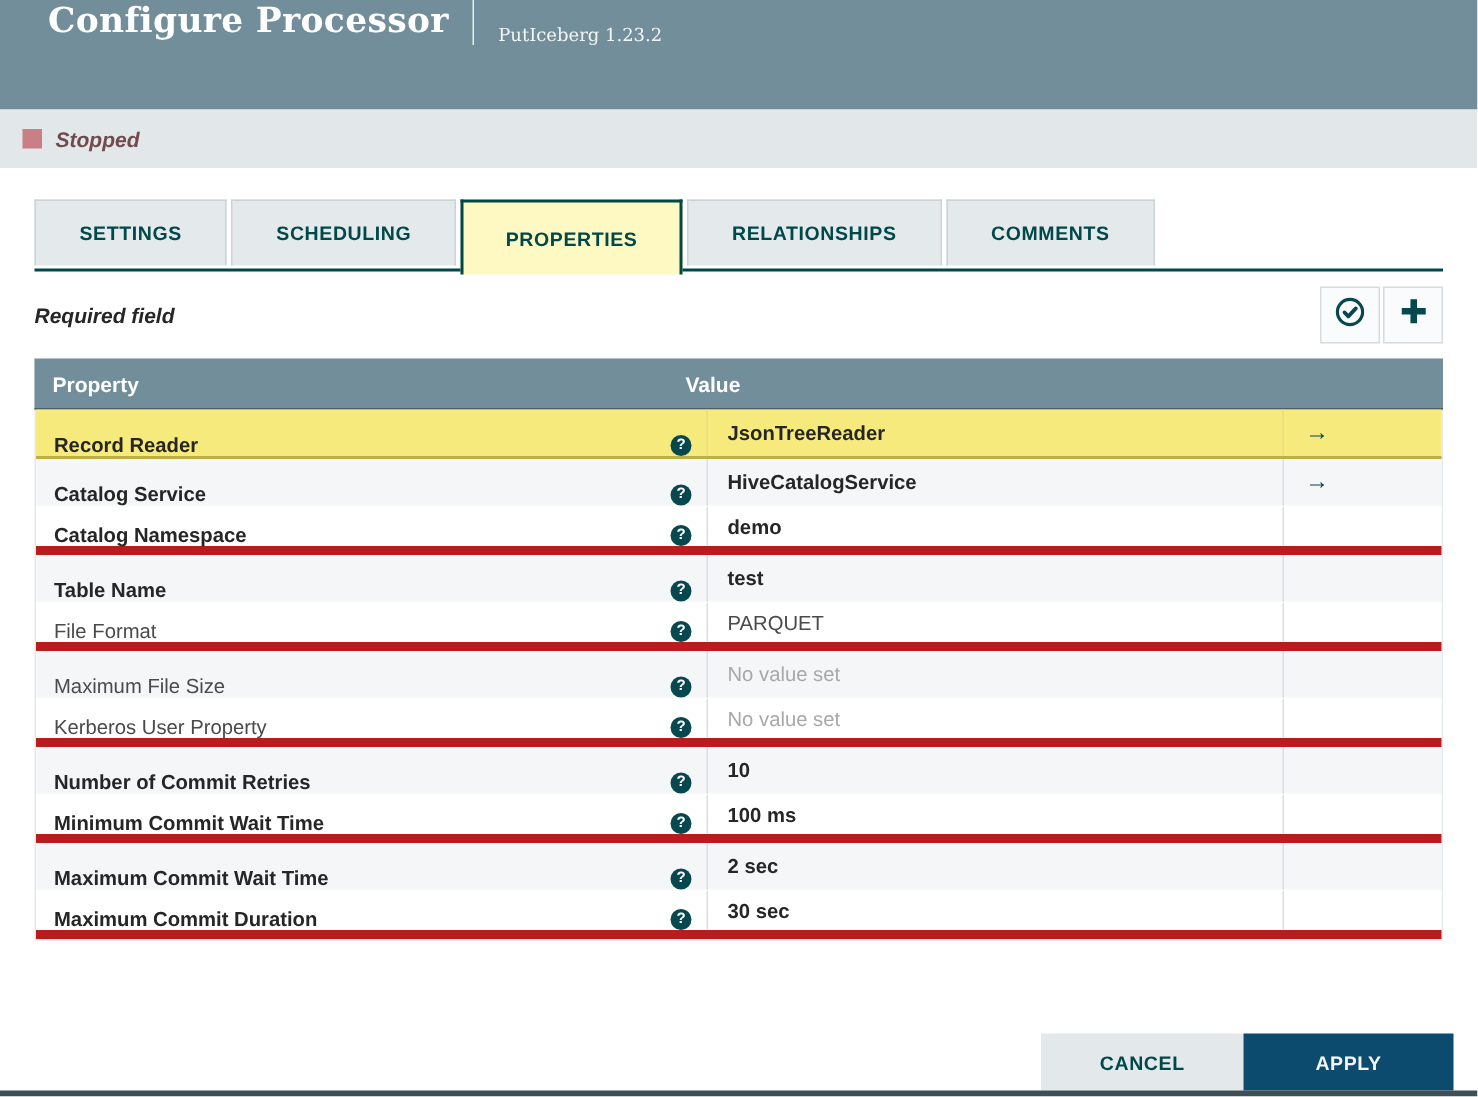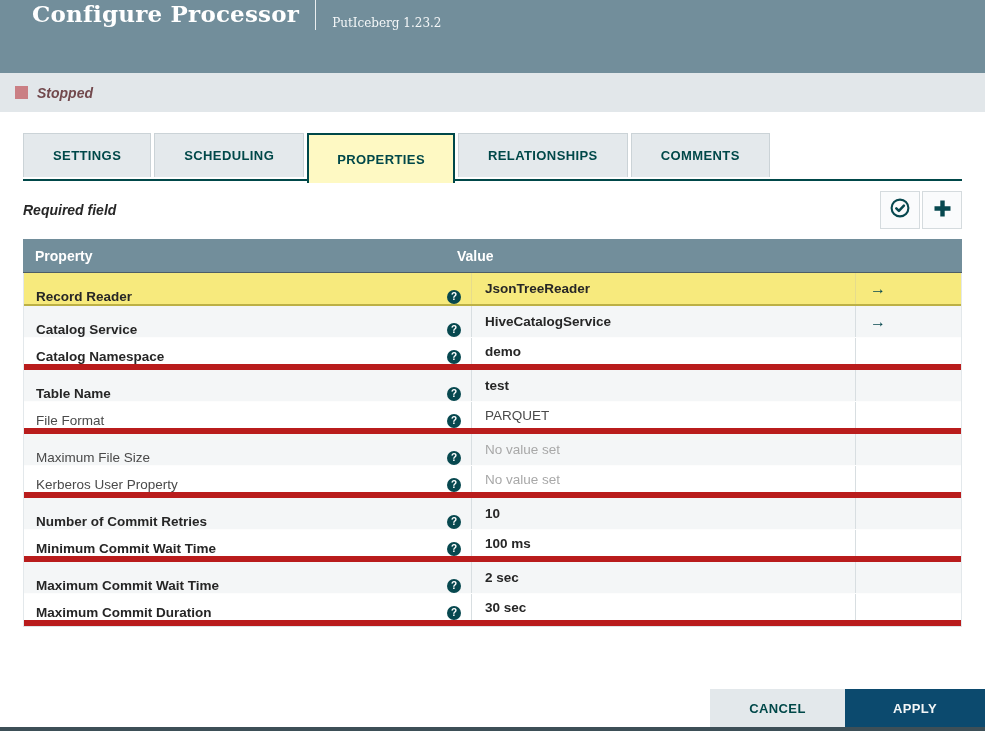--- a/index.html
+++ b/index.html
@@ -204,21 +204,21 @@
     color: #07484F;
     font-size: 16px;
     font-weight: bold;
     cursor: pointer;
     line-height: 1;
   }
 
   
   .footer {
     position: absolute;
-    right: 0;
+    right: 16px;
     bottom: 4px;
     display: flex;
   }
   .btn {
     height: 38px;
     display: flex;
     align-items: center;
     justify-content: center;
     font-size: 13px;
     font-weight: bold;

